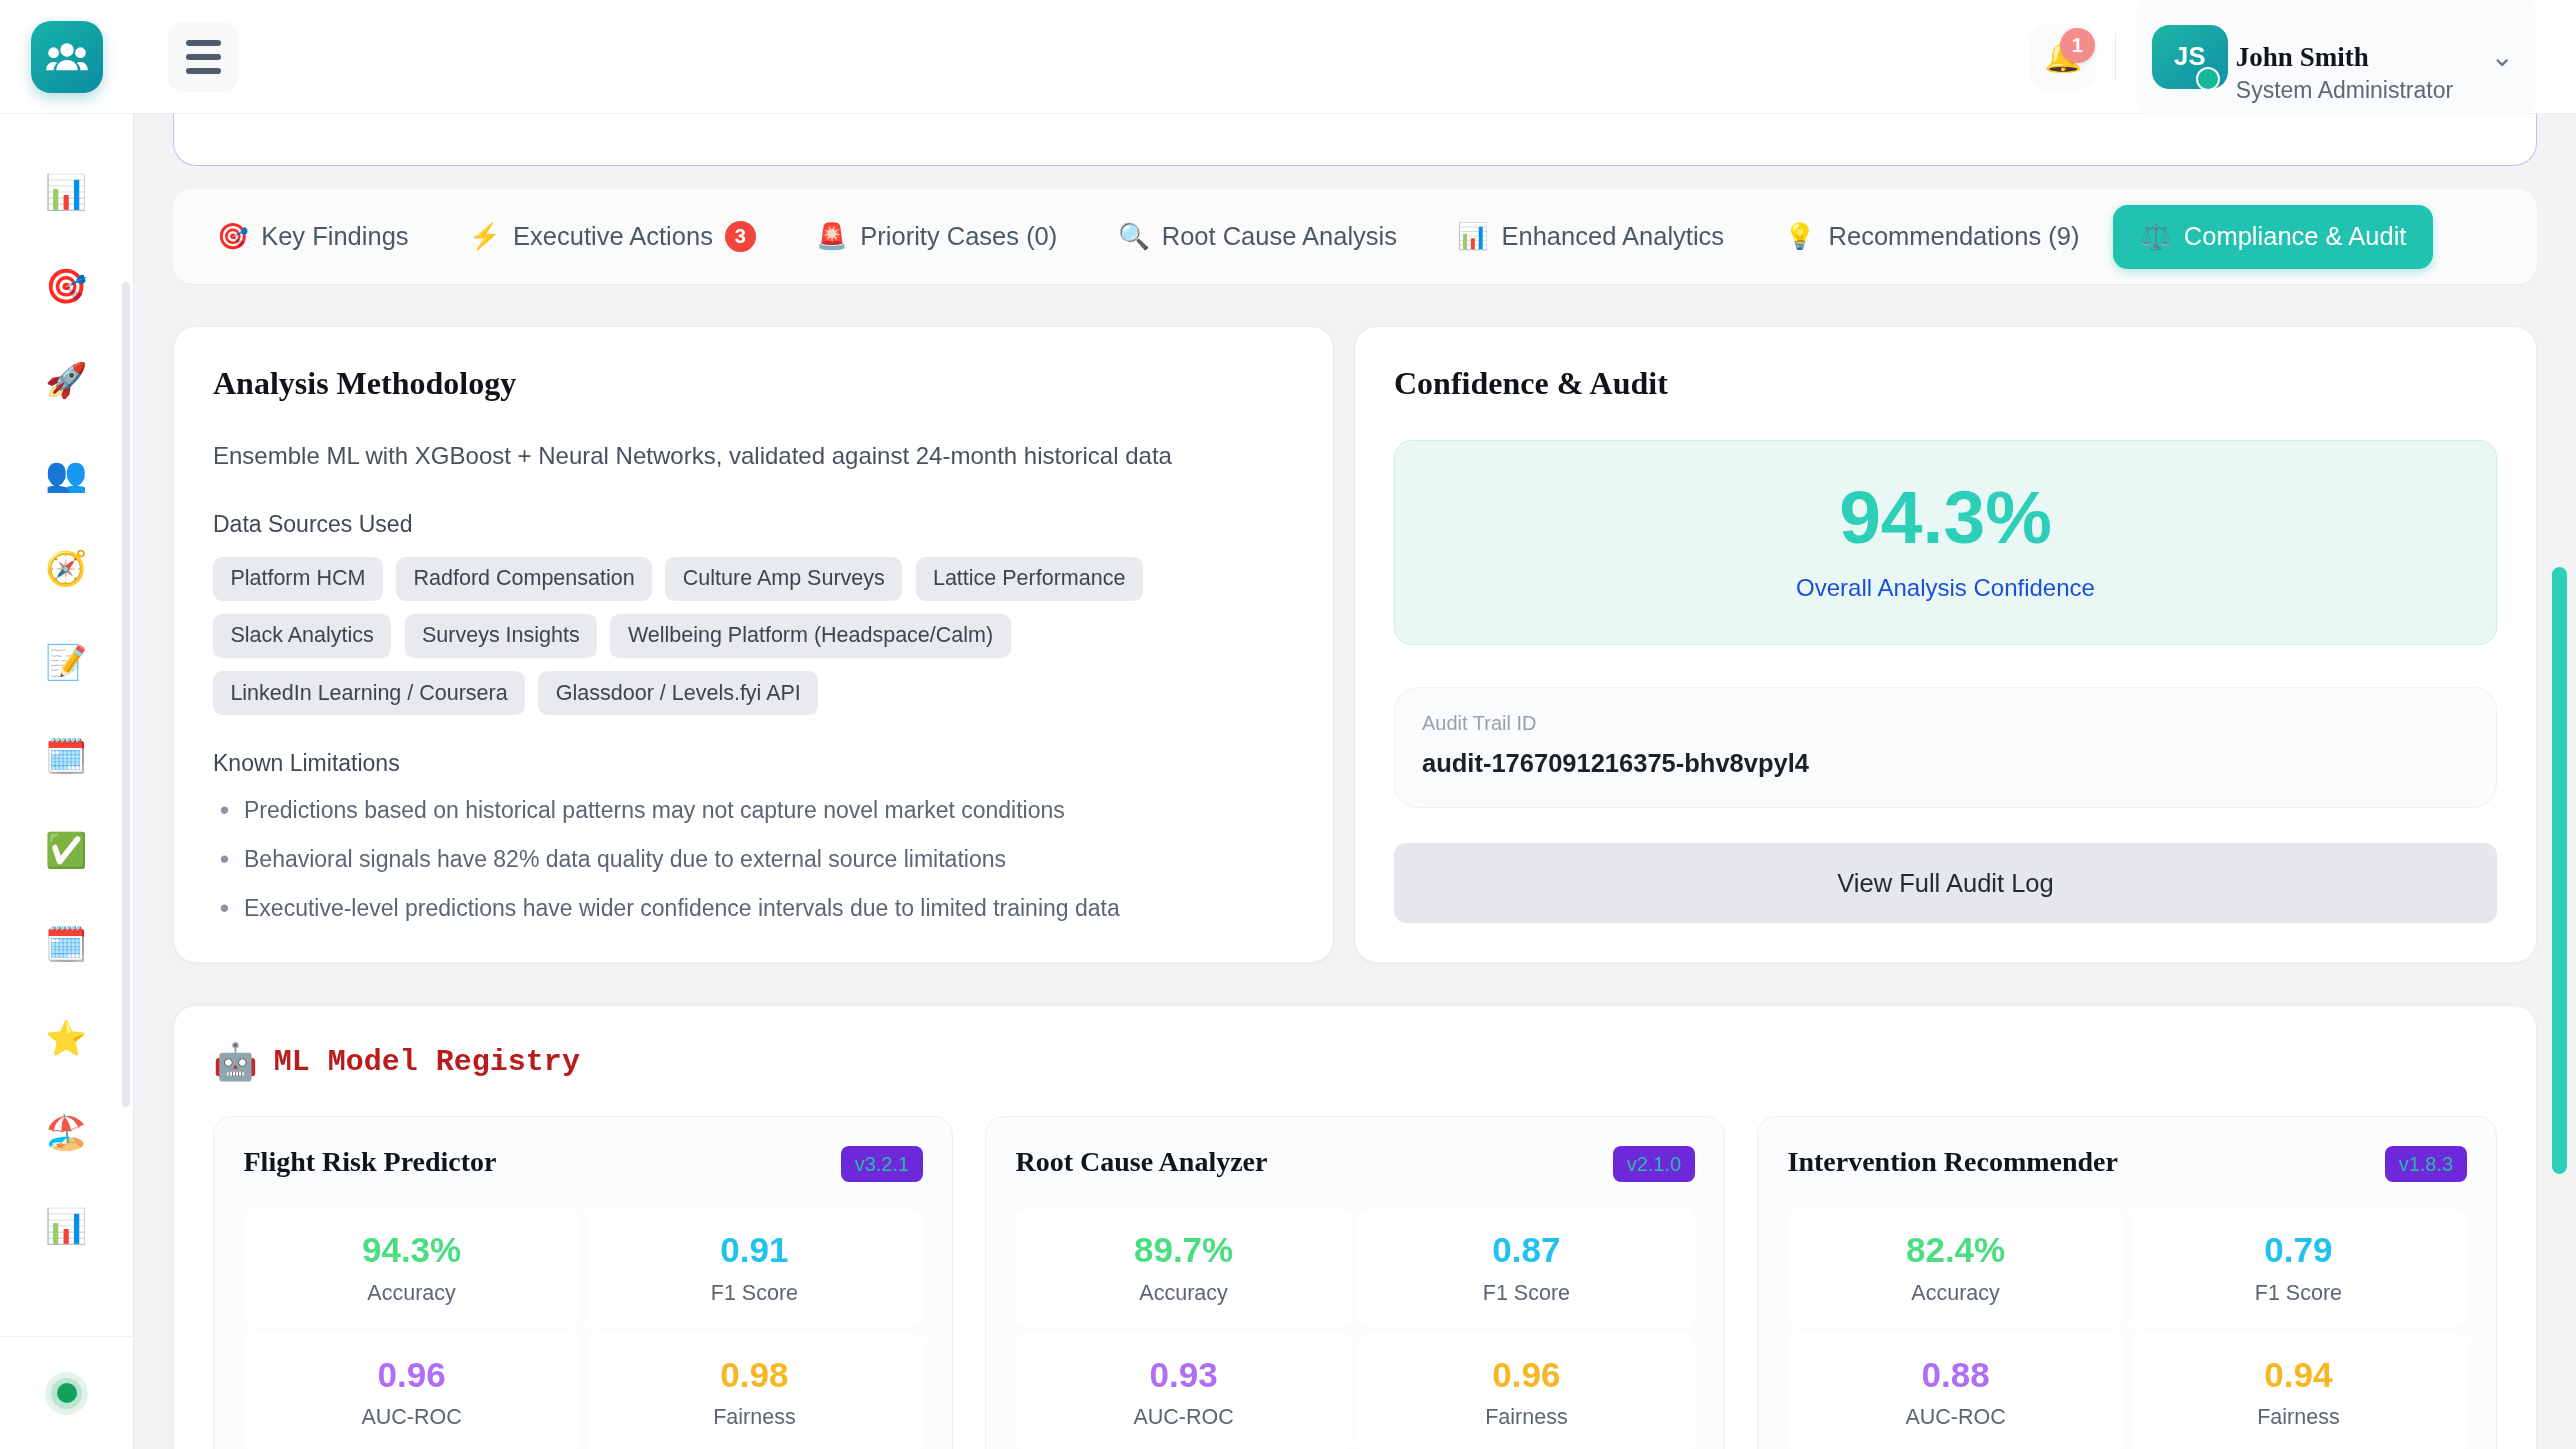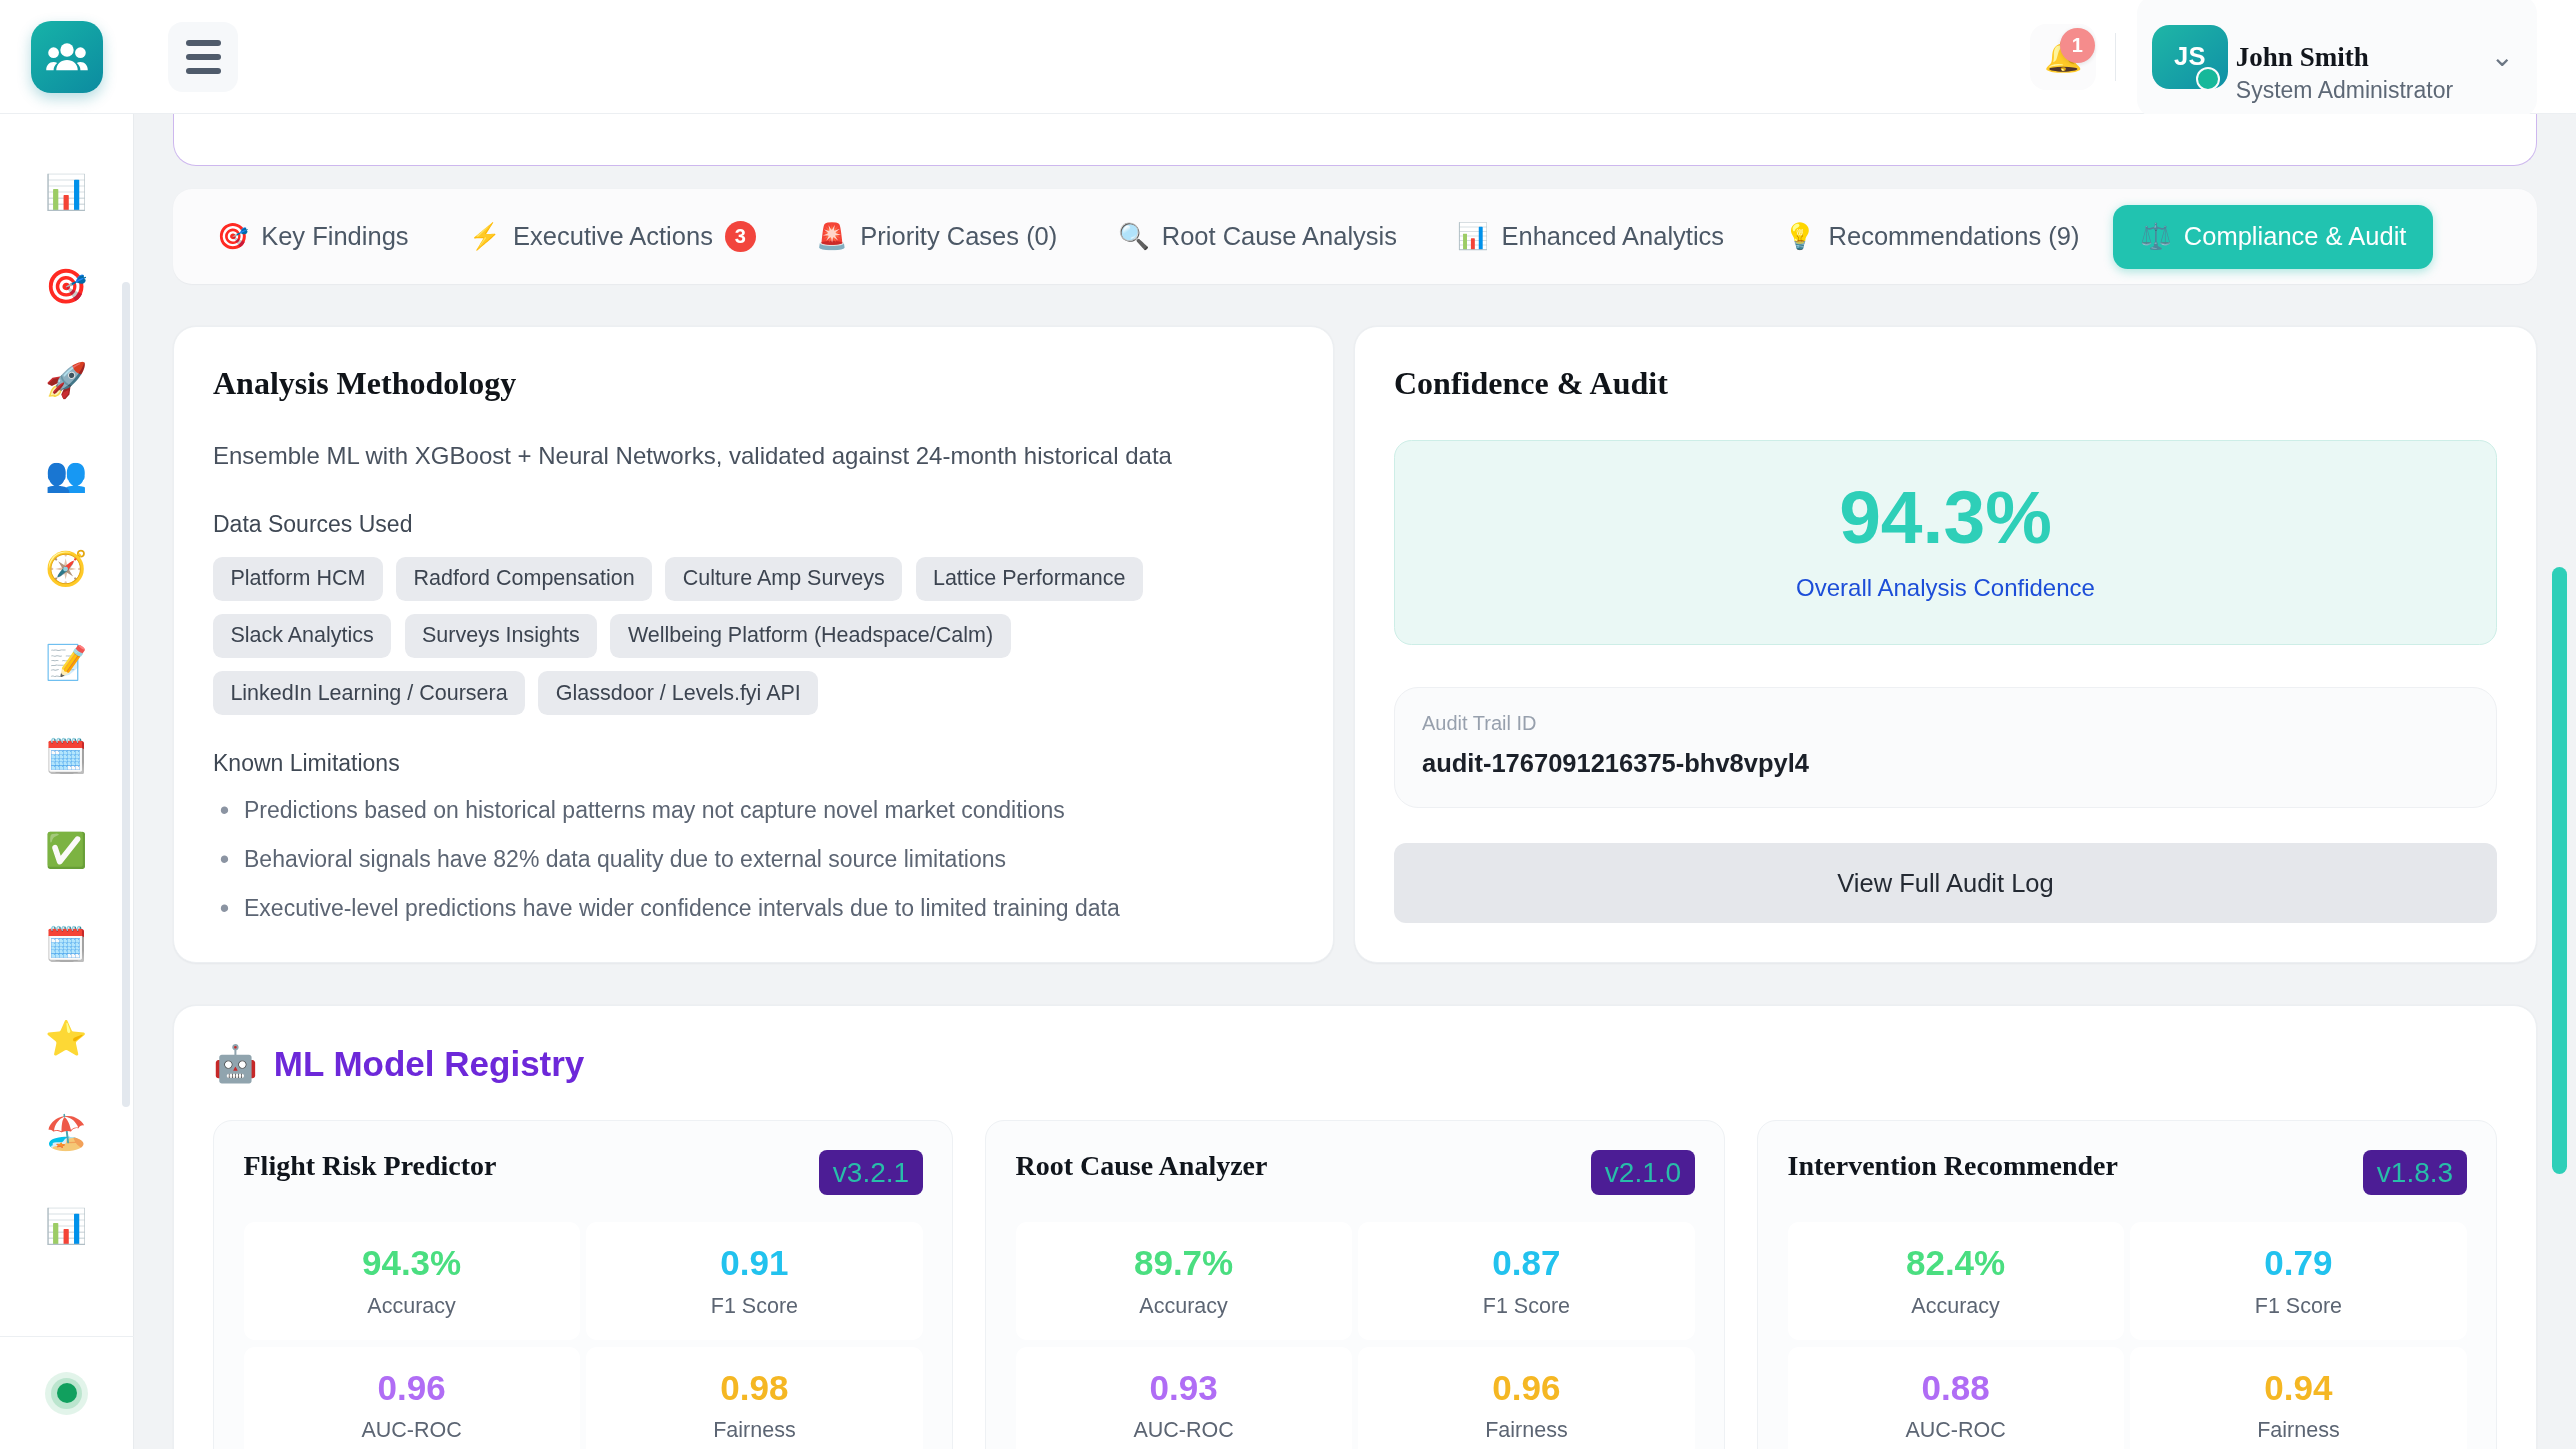--- a/index.html
+++ b/index.html
@@ -204,31 +204,31 @@
     padding: 25.5px 0; font-size: 25.5px; color: #242a33;
     font-family: "Liberation Sans", sans-serif; text-align: center;
   }
 
   
   .registry { margin-top: 42px; }
   .registry-head {
     display: flex; align-items: center; gap: 16px; margin-bottom: 36px;
   }
   .registry-ico { font-size: 36px; line-height: 1; }
-  .registry-title { font-family: Liberation Sans, sans-serif; font-size: 35px; font-weight: 700; color: #6d28d9; }
+  .registry-title { font-family: Liberation Mono, monospace; font-size: 30px; font-weight: 700; color: #b91c1c; }
   .model-grid { display: flex; gap: 32px; }
   .model-card {
     flex: 1 1 0; background: #fbfcfd; border: 0.7px solid #eef1f4;
     border-radius: 19px; padding: 29.5px 29.5px 27px;
   }
   .model-top { display: flex; align-items: flex-start; justify-content: space-between; margin-bottom: 27px; }
   .model-name { font-family:"Liberation Serif", serif; font-size: 28px; font-weight: 700; color: #10151c; }
   .model-ver {
-    background: #4c1d95; color: #28bda9; border-radius: 8px;
-    padding: 6.7px 13.4px; font-size: 28px;
+    background: #6d28d9; color: #28bda9; border-radius: 8px;
+    padding: 6.7px 13.4px; font-size: 20px;
   }
   .metrics { display: grid; grid-template-columns: 1fr 1fr; gap: 6.7px; margin-bottom: 24px; }
   .metric { background: #fff; border-radius: 10.7px; padding: 23px 0 21.5px; text-align: center; }
   .metric-val { font-size: 35px; font-weight: 700; line-height: 1; margin-bottom: 13.4px; }
   .metric-lab { font-size: 21.5px; color: #5c6573; }
   .m-accuracy { color: #4ade80; }
   .m-f1       { color: #22c2ee; }
   .m-auc      { color: #b06df5; }
   .m-fair     { color: #f5b723; }
 

